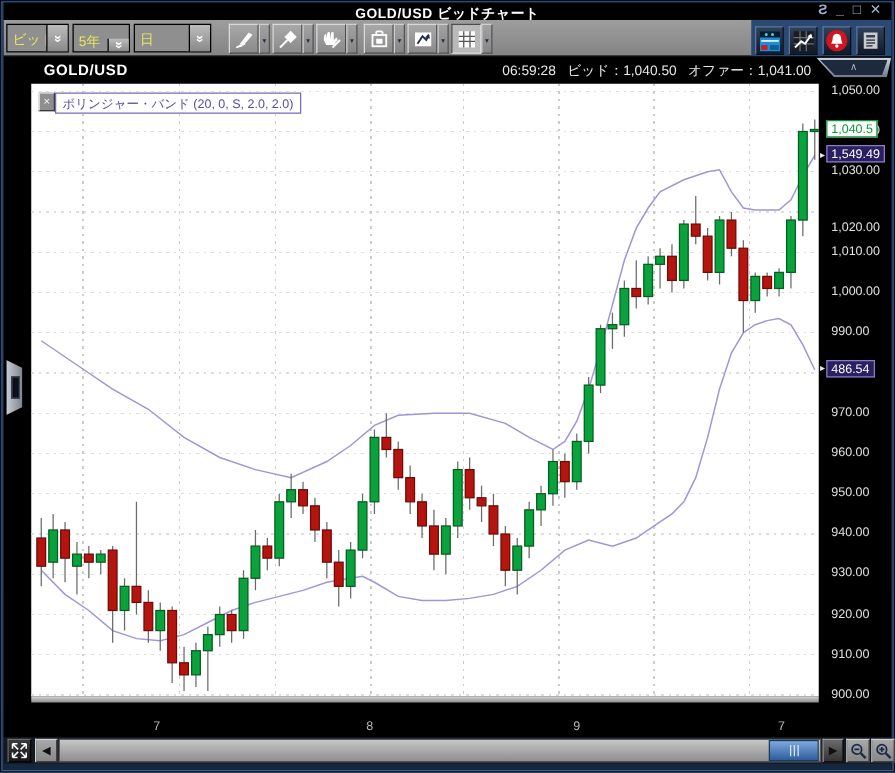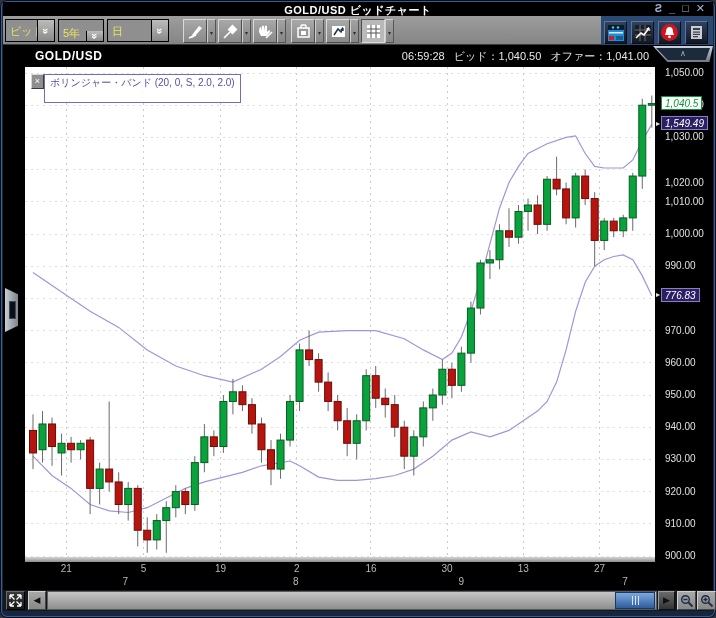--- a/index.html
+++ b/index.html
@@ -1,18 +1,18 @@
 <!DOCTYPE html>
 <html><head>
 <meta charset="utf-8">
 <style>
   html,body{margin:0;padding:0;background:#333;}
   *{box-sizing:border-box;font-family:"Liberation Sans","DejaVu Sans",sans-serif;}
   .win{position:relative;width:716px;height:618px;background:linear-gradient(#2b4a75,#14273f);
-       box-shadow:inset 0 0 0 1px #070d18, inset 0 0 0 2px #3a5d90, inset 0 0 0 3px #16283f;overflow:hidden;border-radius:7px;}
+       box-shadow:inset 0 0 0 1px #070d18, inset 0 0 0 2px #3a5d90, inset 0 0 0 3px #16283f;overflow:hidden;}
   .titlebar{position:absolute;left:3px;top:2px;right:3px;height:14px;background:#000;}
   .title{position:absolute;left:0;right:0;top:1px;text-align:center;color:#fff;font-size:11px;font-weight:bold;letter-spacing:.5px;}
   .wc{position:absolute;right:8px;top:0;display:flex;gap:7px;}
   .wc span{color:#9db3d2;font-size:11px;font-weight:bold;line-height:13px;cursor:default;}
   .toolbar{position:absolute;left:3px;top:16px;width:598px;height:29px;background:linear-gradient(#9d9d9d,#858585);border-bottom:1px solid #3a3a3a;}
   .dd{position:absolute;top:3px;height:23px;border:1px solid #000;display:flex;background:#8f8f8f;}
   .ddlabel{flex:1;font-size:11px;color:#e9e75e;padding:4px 0 0 4px;white-space:nowrap;overflow:hidden;}
   .ddbtn{width:17px;background:linear-gradient(#bcbcbc,#8a8a8a);border-left:1px solid #000;display:flex;align-items:center;justify-content:center;}
   .chev{display:inline-block;transform:rotate(90deg);color:#fff;font-weight:bold;font-size:11px;line-height:10px;}
   .tgroup{position:absolute;top:3px;display:flex;}
@@ -24,27 +24,27 @@
   .chartRegion{position:absolute;left:3px;top:45px;width:710px;height:545px;background:#000;}
   .symbol{position:absolute;left:32px;top:4px;color:#fff;font-size:12px;font-weight:bold;letter-spacing:.5px;}
   .quote{position:absolute;right:64px;top:4px;color:#e8e8e8;font-size:11px;white-space:nowrap;}
   .quote span{margin-left:6px;}
   .banner{position:absolute;left:650px;top:1px;width:60px;height:16px;background:linear-gradient(#cdd5e0,#6c7787);
           clip-path:polygon(0 0,100% 0,94% 100%,24% 100%);display:flex;align-items:center;justify-content:center;}
   .bannerIn{width:54px;height:12px;background:#1d2a3b;clip-path:polygon(0 0,100% 0,92% 100%,22% 100%);color:#a8b4c6;font-size:8px;text-align:center;line-height:11px;}
   .plot{position:absolute;left:22px;top:22px;width:630px;height:490px;background:#fff;}
   .legend{position:absolute;left:28px;top:29px;display:flex;align-items:stretch;}
   .legX{width:13px;height:15px;background:#8f8f8f;border:1px solid;border-color:#d8d8d8 #3a3a3a #3a3a3a #d8d8d8;color:#fff;font-size:9px;line-height:13px;text-align:center;}
-  .legLabel{border:1px solid #7a68b8;color:#5b4ba0;font-size:10px;padding:1px 5px 12px 5px;white-space:nowrap;background:rgba(255,255,255,.85);}
+  .legLabel{border:1px solid #7a68b8;color:#5b4ba0;font-size:10px;padding:1px 5px 0 5px;white-space:nowrap;background:rgba(255,255,255,.85);}
   .silver{position:absolute;left:22px;top:512px;width:630px;height:5px;background:linear-gradient(#d6d6d6,#8d8d8d);}
   .yaxis{position:absolute;left:652px;top:0;width:58px;height:545px;}
   .ytick{position:absolute;left:10px;color:#e0e0e0;font-size:10px;white-space:nowrap;}
   .mark{position:absolute;font-size:10px;display:flex;align-items:center;}
   .mark .arr{color:#e8e8e8;font-size:8px;margin-right:1px;}
-  .mbox{border:1px solid;padding:1px 3px 0 3px;white-space:nowrap;height:14px;font-style:italic;}
+  .mbox{border:1px solid;padding:1px 3px 0 3px;white-space:nowrap;height:14px;}
   .mark.cur .mbox{background:#fff;}
   .xday,.xmonth{position:absolute;left:22px;width:630px;height:12px;}
   .xday{top:518px;} .xmonth{top:531px;}
   .xlab{position:absolute;width:24px;text-align:center;color:#b8b8b8;font-size:10px;}
   .grip{position:absolute;left:2px;top:242px;width:13px;height:46px;background:linear-gradient(90deg,#c9ccd2,#7e848e);clip-path:polygon(0 2%,100% 16%,100% 84%,0 98%);}
   .gripHole{position:absolute;left:4px;top:14px;width:7px;height:18px;background:#0b1018;border:1px solid #3e4a5c;}
   .scrollRow{position:absolute;left:3px;top:590px;width:710px;height:21px;background:#14181f;}
   .sqbtn{position:absolute;top:1px;height:19px;border:1px solid;border-color:#cfcfcf #444 #444 #cfcfcf;background:linear-gradient(#a8a8a8,#888);display:flex;align-items:center;justify-content:center;padding:0;}
   .expand{left:3px;width:19px;background:linear-gradient(#3a3a3a,#181818);border-color:#6a6a6a #000 #000 #6a6a6a;}
   .track{position:absolute;left:44px;top:1px;width:610px;height:19px;background:linear-gradient(#c6c6c6,#8e8e8e);border:1px solid #5a5a5a;}
@@ -380,32 +380,22 @@
         <div class="ytick" style="top: 505px;">900.00</div>
         <div class="mark cur" style="top: 50.59px; left: 6px;">
           <span class="mbox" style="color: rgb(10, 154, 53); border-color: rgb(10, 154, 53);">1,040.5</span>
         </div>
         <div class="mark band" style="top: 71.1658px; left: 1px;">
           <span class="arr">▸</span>
           <span class="mbox" style="background: rgb(43, 31, 99); border-color: rgb(143, 124, 192); color: rgb(255, 255, 255);">1,549.49</span>
         </div>
         <div class="mark band" style="top: 242.824px; left: 1px;">
           <span class="arr">▸</span>
-          <span class="mbox" style="background: rgb(43, 31, 99); border-color: rgb(143, 124, 192); color: rgb(255, 255, 255);">776.83</span>
+          <span class="mbox" style="background: rgb(43, 31, 99); border-color: rgb(143, 124, 192); color: rgb(255, 255, 255);">486.54</span>
         </div>
-      </div>
-    <div class="xday">
-        <span class="xlab" style="left: 29.32px;">21</span>
-        <span class="xlab" style="left: 106.432px;">5</span>
-        <span class="xlab" style="left: 183.544px;">19</span>
-        <span class="xlab" style="left: 259.704px;">2</span>
-        <span class="xlab" style="left: 333.96px;">16</span>
-        <span class="xlab" style="left: 410.12px;">30</span>
-        <span class="xlab" style="left: 486.28px;">13</span>
-        <span class="xlab" style="left: 562.44px;">27</span>
       </div>
     <div class="xmonth">
         <span class="xlab" style="left: 88.344px;">7</span>
         <span class="xlab" style="left: 258.752px;">8</span>
         <span class="xlab" style="left: 424.4px;">9</span>
         <span class="xlab" style="left: 588.144px;">7</span>
       </div>
     <div class="grip">
         <div class="gripHole"></div>
       </div>

